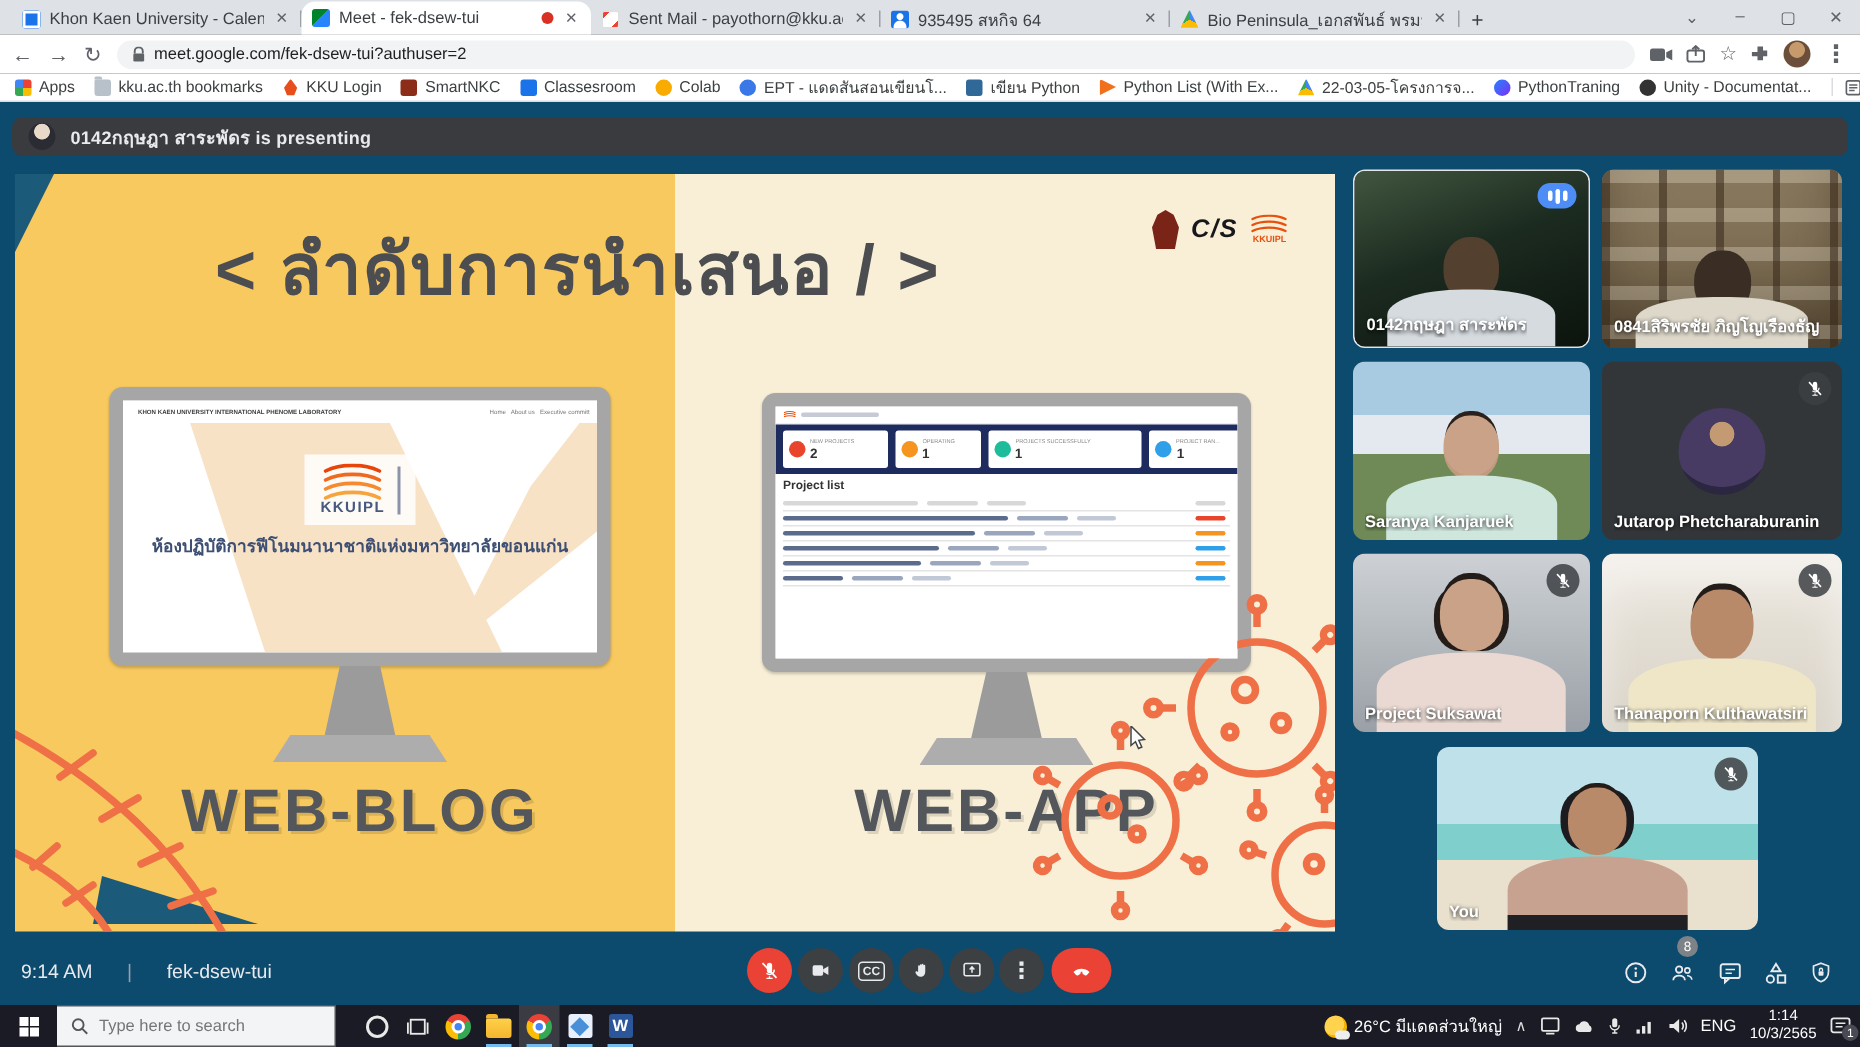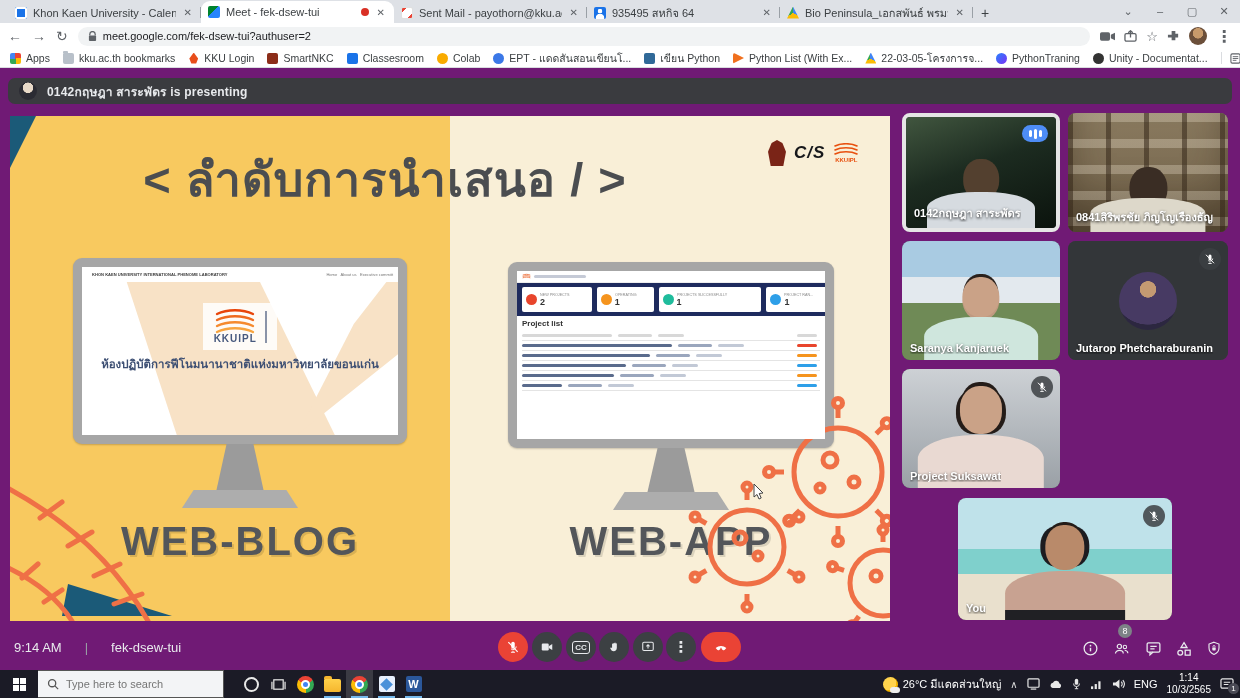--- a/index.html
+++ b/index.html
@@ -46,21 +46,21 @@
 .bi-ept{background:#3b78e7;border-radius:50%}
 .bi-py{background:#306998}
 .bi-arrow{background:#f0701e;clip-path:polygon(0 0,100% 50%,0 100%)}
 .bi-drive{clip-path:polygon(50% 0,100% 100%,0 100%);background:conic-gradient(#4285f4 0 33%,#fbbc05 0 66%,#34a853 0);border-radius:0}
 .bi-pyt{background:linear-gradient(135deg,#2684fc,#7b2ff7);border-radius:50%}
 .bi-unity{background:#333;border-radius:50%}
 .bm-right{margin-left:auto;display:flex;align-items:center;gap:8px}
 .vsep{width:1px;height:12px;background:#dadce0}
 
 
-.meet{position:absolute;top:68px;left:0;width:1240px;height:602px;background:#701a75}
+.meet{position:absolute;top:68px;left:0;width:1240px;height:602px;background:#0c4a6e}
 .banner{position:absolute;top:10px;left:8px;right:8px;height:26px;background:#3a3b3f;border-radius:7px;display:flex;align-items:center;gap:10px;padding:0 11px}
 .banner .av{width:18px;height:18px;border-radius:50%;background:radial-gradient(circle at 50% 32%,#e8d9c8 0 5px,#2b2b33 5.5px)}
 .banner .txt{font-size:12px;color:#e8eaed;font-weight:700;letter-spacing:.2px}
 
 
 .slide{position:absolute;left:10px;top:48px;width:880px;height:505px;background:linear-gradient(90deg,#f8c95f 0 50%,#f9efd7 0);overflow:hidden}
 .slide-title{position:absolute;top:26px;left:95px;width:560px;text-align:center;font-size:47px;font-weight:800;color:#4b4d50;letter-spacing:1px}
 .slide-title .b{font-weight:800}
 .logos{position:absolute;top:24px;left:758px;display:flex;align-items:center;gap:8px}
 .logo-kku{width:18px;height:26px;background:#7a2417;clip-path:polygon(50% 0,80% 12%,100% 45%,85% 100%,15% 100%,0 45%,20% 12%)}
@@ -101,21 +101,21 @@
 .warow .c3{height:3px;width:26px;background:#c2c9d6;border-radius:2px}
 .warow .c4{height:3px;width:20px;border-radius:2px;margin-left:auto;margin-right:3px}
 .whead .c1,.whead .c2,.whead .c3,.whead .c4{background:#d8d8d8}
 
 .cursor{position:absolute;z-index:5}
 
 
 .tile{position:absolute;border-radius:8px;overflow:hidden;background:#3c4043;cursor:pointer}
 .tile .bgfx{position:absolute;inset:0}
 .tile .nm{position:absolute;left:8px;bottom:6px;max-width:88%;font-size:11px;font-weight:700;color:#fff;text-shadow:0 1px 3px rgba(0,0,0,.9);white-space:nowrap;overflow:hidden;z-index:3}
-.tile.speaking{border:4px solid #e5e5e5}
+.tile.speaking{border:1px solid #e5e5e5}
 .micoff{position:absolute;top:7px;right:7px;width:22px;height:22px;border-radius:50%;background:rgba(60,64,67,.85);display:grid;place-items:center;z-index:3}
 .speakpill{position:absolute;top:8px;right:8px;width:26px;height:17px;border-radius:9px;background:#4e8df6;display:flex;align-items:center;justify-content:center;gap:2px;z-index:3}
 .speakpill i{width:3px;height:7px;background:#fff;border-radius:2px;display:block}
 .speakpill i:nth-child(2){height:10px}
 .pers{position:absolute;left:50%;bottom:0;transform:translateX(-50%);width:72%;height:62%;z-index:1}
 .pers .head{position:absolute;top:0;left:50%;transform:translateX(-50%);width:33%;aspect-ratio:1/1.15;border-radius:46%}
 .pers .body{position:absolute;bottom:0;left:0;width:100%;height:52%;border-radius:45% 45% 0 0}
 .avcircle{position:absolute;left:50%;top:26%;transform:translateX(-50%);width:58px;height:58px;border-radius:50%;background:radial-gradient(circle at 50% 30%,#c49a72 0 16%,#473a63 17% 70%,#2c2740 71%)}
 
 
@@ -586,20 +586,35 @@
         </div>
       <div class="micoff">
           <svg width="12" height="12" viewBox="0 0 24 24">
             <path d="M12 15a3 3 0 0 0 3-3V6a3 3 0 0 0-6 0v6a3 3 0 0 0 3 3z" fill="#fff"></path>
             <path d="M17.5 11a5.5 5.5 0 0 1-9 4.2M12 18.5V21M8.5 21h7" fill="none" stroke="#fff" stroke-width="1.6"></path>
             <line x1="4" y1="3.5" x2="20" y2="20.5" stroke="#fff" stroke-width="2"></line>
           </svg>
         </div>
       <div class="nm">Project Suksawat</div>
     </div>
+    <div class="tile" style="left:1068px;top:301px;width:160px;height:119px">
+      <div class="bgfx" style="background:linear-gradient(#ece7df,#d8d2c6);box-shadow:inset 0 20px 30px rgba(255,255,255,.5)"></div>
+      <div class="pers" style="height:80%;width:78%">
+          <span class="head" style="background:#b98a6a;box-shadow:0 -5px 0 -1px #241c18"></span>
+          <span class="body" style="background:#efe6c8"></span>
+        </div>
+      <div class="micoff">
+          <svg width="12" height="12" viewBox="0 0 24 24">
+            <path d="M12 15a3 3 0 0 0 3-3V6a3 3 0 0 0-6 0v6a3 3 0 0 0 3 3z" fill="#fff"></path>
+            <path d="M17.5 11a5.5 5.5 0 0 1-9 4.2M12 18.5V21M8.5 21h7" fill="none" stroke="#fff" stroke-width="1.6"></path>
+            <line x1="4" y1="3.5" x2="20" y2="20.5" stroke="#fff" stroke-width="2"></line>
+          </svg>
+        </div>
+      <div class="nm">Thanaporn Kulthawatsiri</div>
+    </div>
     <div class="tile" style="left:958px;top:430px;width:214px;height:122px">
       <div class="bgfx" style="background:linear-gradient(#bfe2ea 0 42%,#7fd0cc 42% 62%,#e9e0cd 62% 100%)"></div>
       <div class="pers" style="height:78%;width:56%">
           <span class="head" style="background:#b98a6a;box-shadow:0 -4px 0 -1px #241c18,-7px -1px 0 -2px #1c1c20,7px -1px 0 -2px #1c1c20"></span>
           <span class="body" style="background:#c8a291;box-shadow:inset 0 -18px 0 -8px #202024"></span>
         </div>
       <div class="micoff">
           <svg width="12" height="12" viewBox="0 0 24 24">
             <path d="M12 15a3 3 0 0 0 3-3V6a3 3 0 0 0-6 0v6a3 3 0 0 0 3 3z" fill="#fff"></path>
             <path d="M17.5 11a5.5 5.5 0 0 1-9 4.2M12 18.5V21M8.5 21h7" fill="none" stroke="#fff" stroke-width="1.6"></path>

